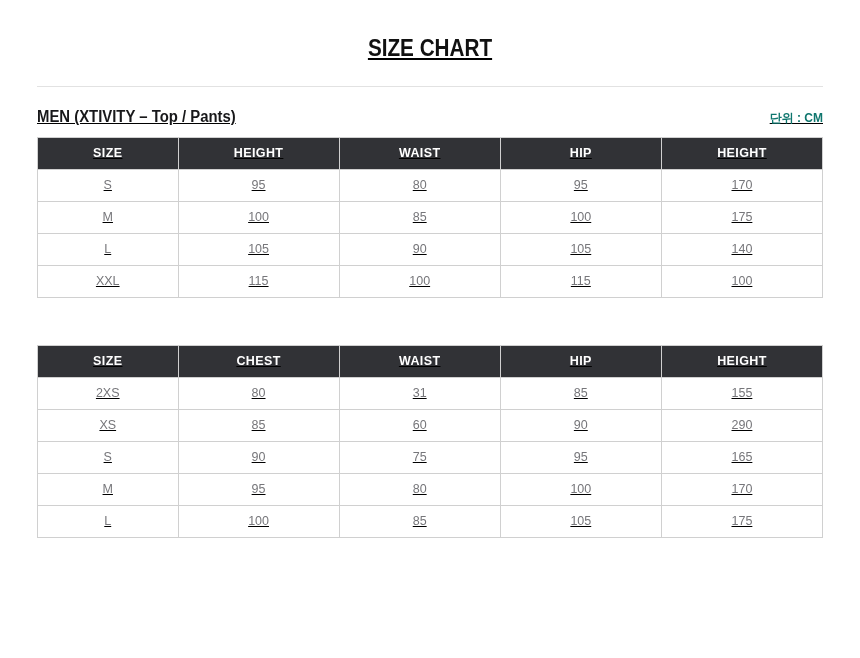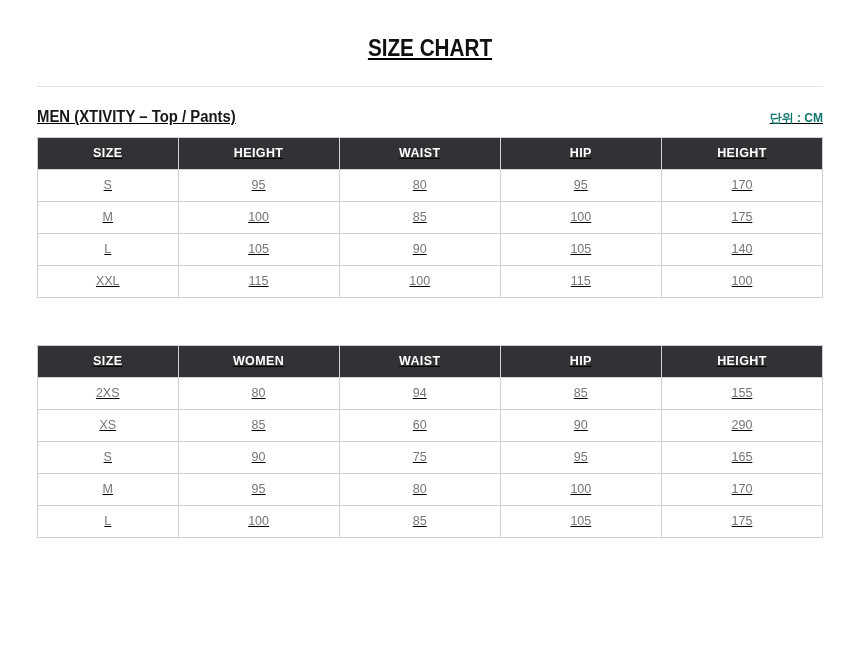--- a/index.html
+++ b/index.html
@@ -161,31 +161,31 @@
       <colgroup>
           <col class="col-size">
           <col>
           <col>
           <col>
           <col>
         </colgroup>
       <thead>
         <tr>
             <th>SIZE</th>
-            <th>WOMEN</th>
+            <th>CHEST</th>
             <th>WAIST</th>
             <th>HIP</th>
             <th>HEIGHT</th>
           </tr>
       </thead>
       <tbody>
           <tr>
             <td>2XS</td>
             <td>80</td>
-            <td>94</td>
+            <td>31</td>
             <td>85</td>
             <td>155</td>
           </tr>
           <tr>
             <td>XS</td>
             <td>85</td>
             <td>60</td>
             <td>90</td>
             <td>290</td>
           </tr>

